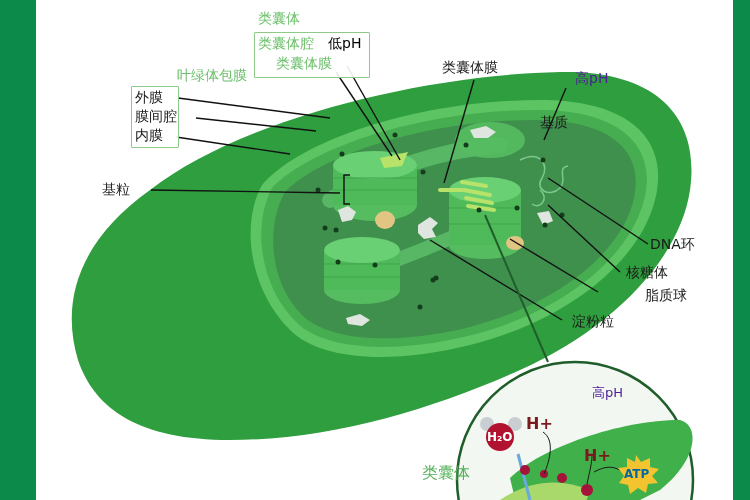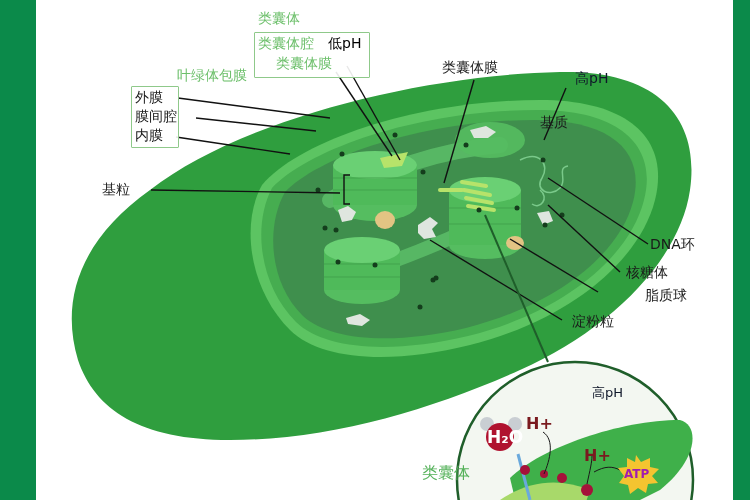--- a/index.html
+++ b/index.html
@@ -4,21 +4,21 @@
 <style>
   html,body{margin:0;padding:0;}
   body{width:750px;height:500px;position:relative;overflow:hidden;background:#ffffff;font-family:"DejaVu Sans","Liberation Sans",sans-serif;}
   .band{position:absolute;top:0;height:500px;background:#0b8a4a;}
   .band.left{left:0;width:36px;}
   .band.right{left:733px;width:17px;}
   svg.stage{position:absolute;left:0;top:0;}
   .lbl{position:absolute;font-size:14px;color:#1a1a1a;white-space:nowrap;line-height:17px;}
   .lbl.green{color:#6cbf6a;}
   .lbl.pink{color:#000000;}
-  .lbl.purple{color:#0f172a;}
+  .lbl.purple{color:#4c1d95;}
   .boxed{position:absolute;border:1.5px solid #8fc98a;border-radius:1px;background:rgba(255,255,255,0.9);}
   .hplus{position:absolute;font-size:16px;font-weight:bold;color:#7a1a1f;}
 </style>
 </head>
 <body>
 
 <div class="band left"></div>
 <div class="band right"></div>
 
 <svg class="stage" width="750" height="500" viewBox="0 0 750 500">
@@ -159,16 +159,16 @@
 <div class="lbl" style="left:540px;top:70px;margin-top:44px;">基质</div>
 <div class="lbl purple" style="left:575px;top:70px;">高pH</div>
 
 <div class="lbl" style="left:650px;top:236px;">DNA环</div>
 <div class="lbl" style="left:626px;top:264px;">核糖体</div>
 <div class="lbl" style="left:598px;top:287px;margin-left:47px;">脂质球</div>
 <div class="lbl" style="left:572px;top:313px;">淀粉粒</div>
 
 <div class="lbl purple" style="left:592px;top:384px;font-size:13px;">高pH</div>
 <div class="lbl green" style="left:422px;top:464px;font-size:16px;color:#55b25a;">类囊体</div>
-<div class="lbl" style="left:487px;top:429px;font-size:17px;font-weight:bold;color:#ffffff;">H₂O</div>
+<div class="lbl" style="left:487px;top:429px;font-size:12px;font-weight:bold;color:#ffffff;">H₂O</div>
 <div class="hplus" style="left:526px;top:414px;">H+</div>
 <div class="hplus" style="left:584px;top:446px;">H+</div>
-<div class="lbl" style="left:624px;top:466px;font-size:12px;font-weight:bold;color:#a21caf;">ATP</div>
+<div class="lbl" style="left:624px;top:466px;font-size:12px;font-weight:bold;color:#0369a1;">ATP</div>
 
 </body></html>

